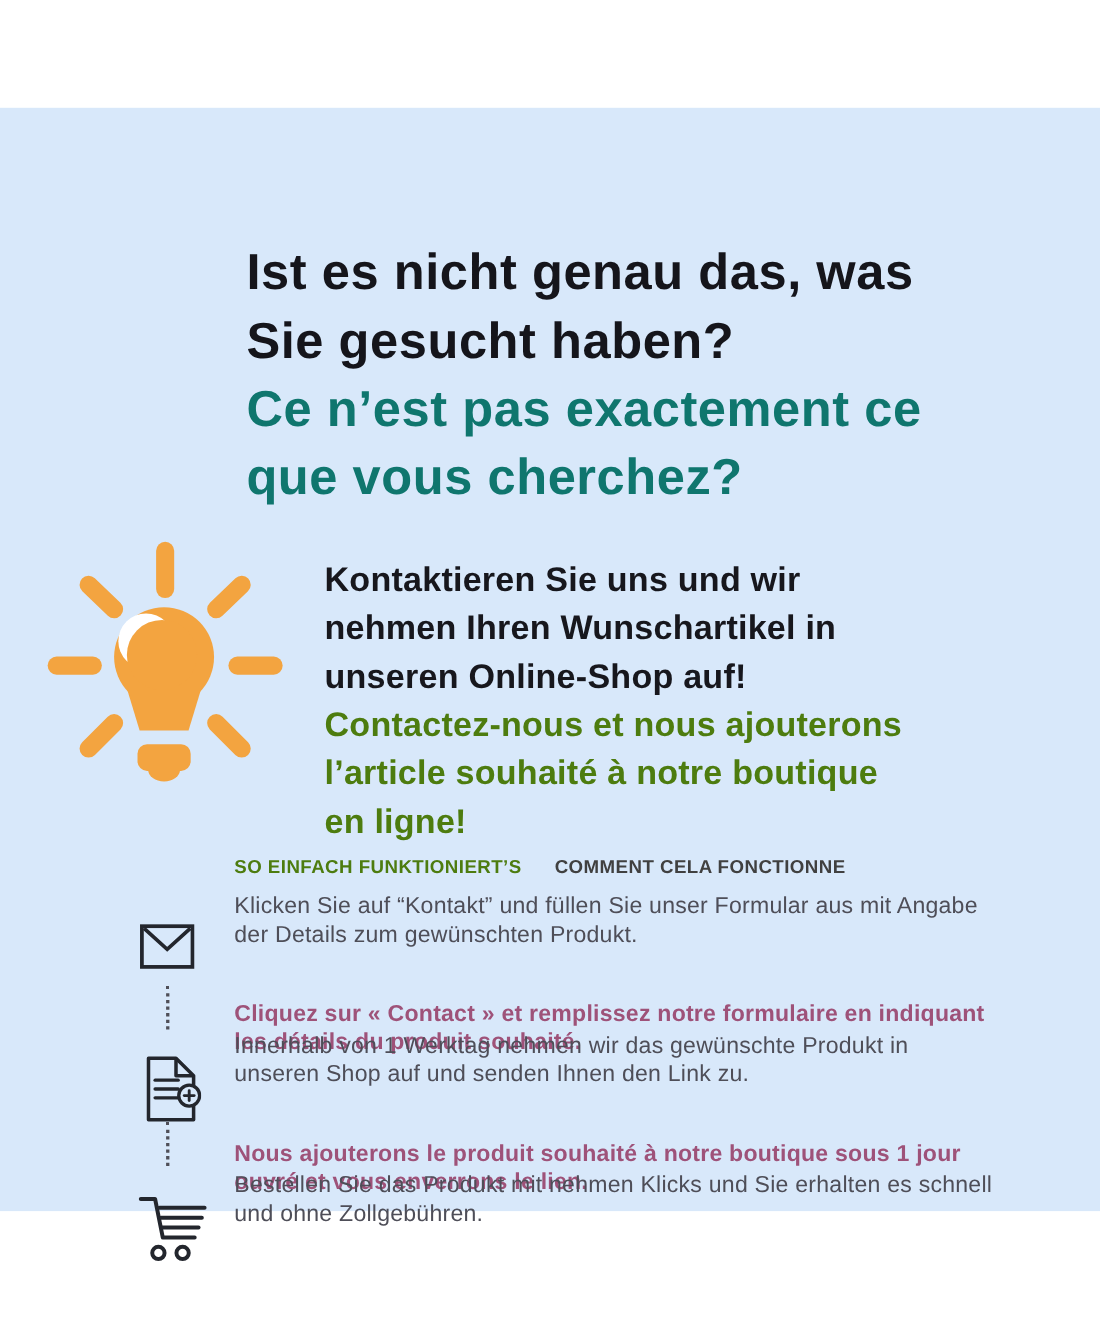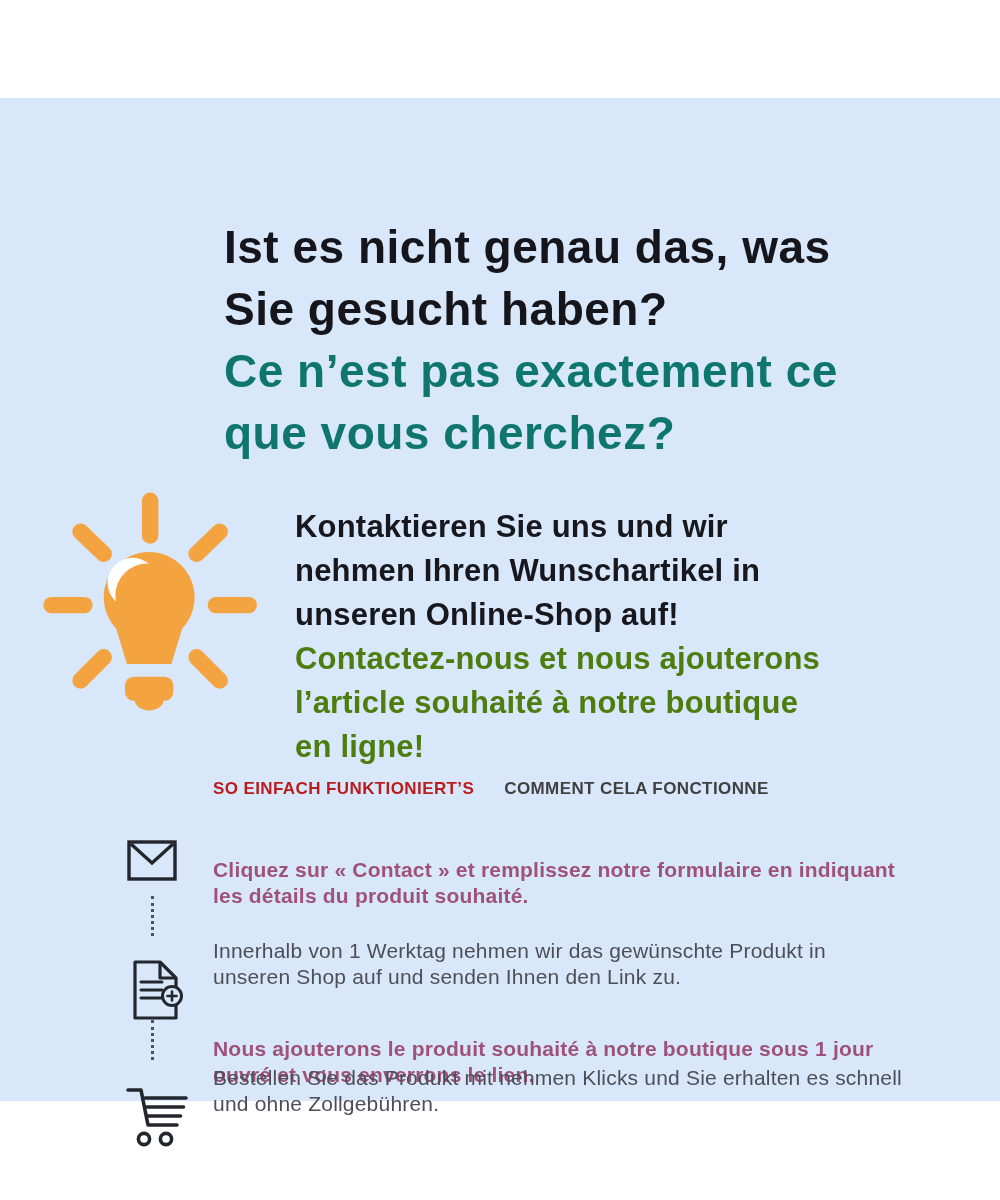--- a/index.html
+++ b/index.html
@@ -24,21 +24,21 @@
   
   .intro{position:absolute;left:295px;top:384px;width:600px;margin-top:23px;}
   .intro p{margin:0;font-size:31px;line-height:44px;font-weight:bold;letter-spacing:.2px;}
   .intro .de{color:#17171D;}
   .intro .fr{color:#4d7c0f;}
   
   .section-heading{
     position:absolute;left:213px;top:681px;display:flex;gap:30px;align-items:baseline;
   }
   .section-heading span{font-size:17px;font-weight:bold;letter-spacing:.4px;}
-  .section-heading .de{color:#b91c1c;}
+  .section-heading .de{color:#4d7c0f;}
   .section-heading .fr{color:#404040;}
   
   .step-text{position:absolute;left:213px;width:740px;}
   .step-text p{margin:0;font-size:21px;line-height:26px;letter-spacing:.2px;}
   .step-text .de{color:#4E4E58;}
   .step-text .fr{color:#9E5279;font-weight:bold;margin-top:46px;}
   .step1{top:713px;} .step2{top:840px;} .step3{top:967px;}
   .icon{position:absolute;}
   .icon-envelope{left:127px;top:742px;}
   .icon-document{left:129px;top:862px;}
@@ -102,20 +102,22 @@
 
     <div class="icon icon-envelope">
       <svg width="50" height="42" viewBox="0 0 50 42" aria-hidden="true">
         <g fill="none" stroke="#23262D" stroke-width="3.4">
           <rect x="2" y="2" width="46" height="37"></rect>
           <path d="M4 4 L25 23 L46 4"></path>
         </g>
       </svg>
     </div>
     <div class="step-text step1">
+      <p class="de ml">Klicken Sie auf “Kontakt” und füllen Sie unser Formular aus mit Angabe
+der Details zum gewünschten Produkt.</p>
       <p class="fr ml">Cliquez sur « Contact » et remplissez notre formulaire en indiquant
 les détails du produit souhaité.</p>
     </div>
 
     <div class="dotted dotted-1"></div>
 
     <div class="icon icon-document">
       <svg width="54" height="62" viewBox="0 0 54 62" aria-hidden="true">
         <g fill="none" stroke="#23262D" stroke-width="3.2" stroke-linejoin="round">
           <path d="M6 2 H31 L47 18 V58 H6 Z"></path>

